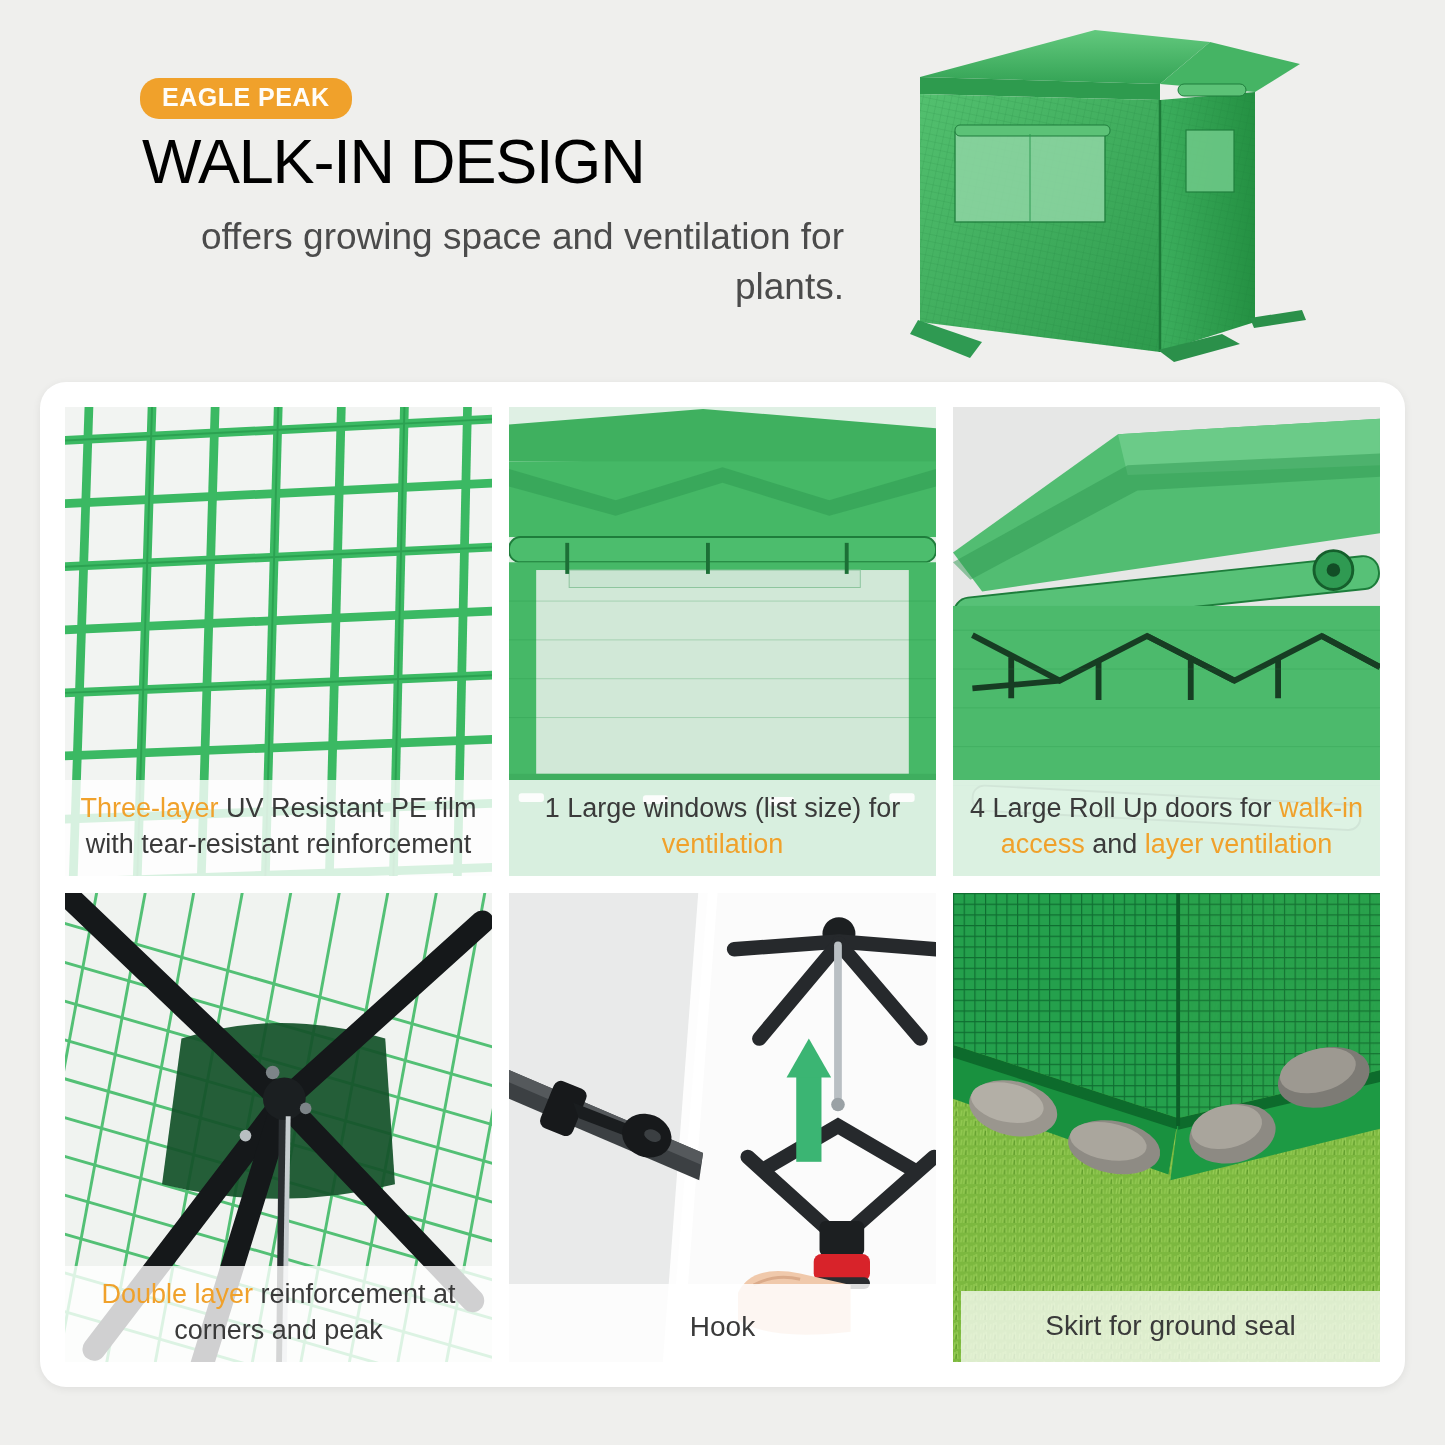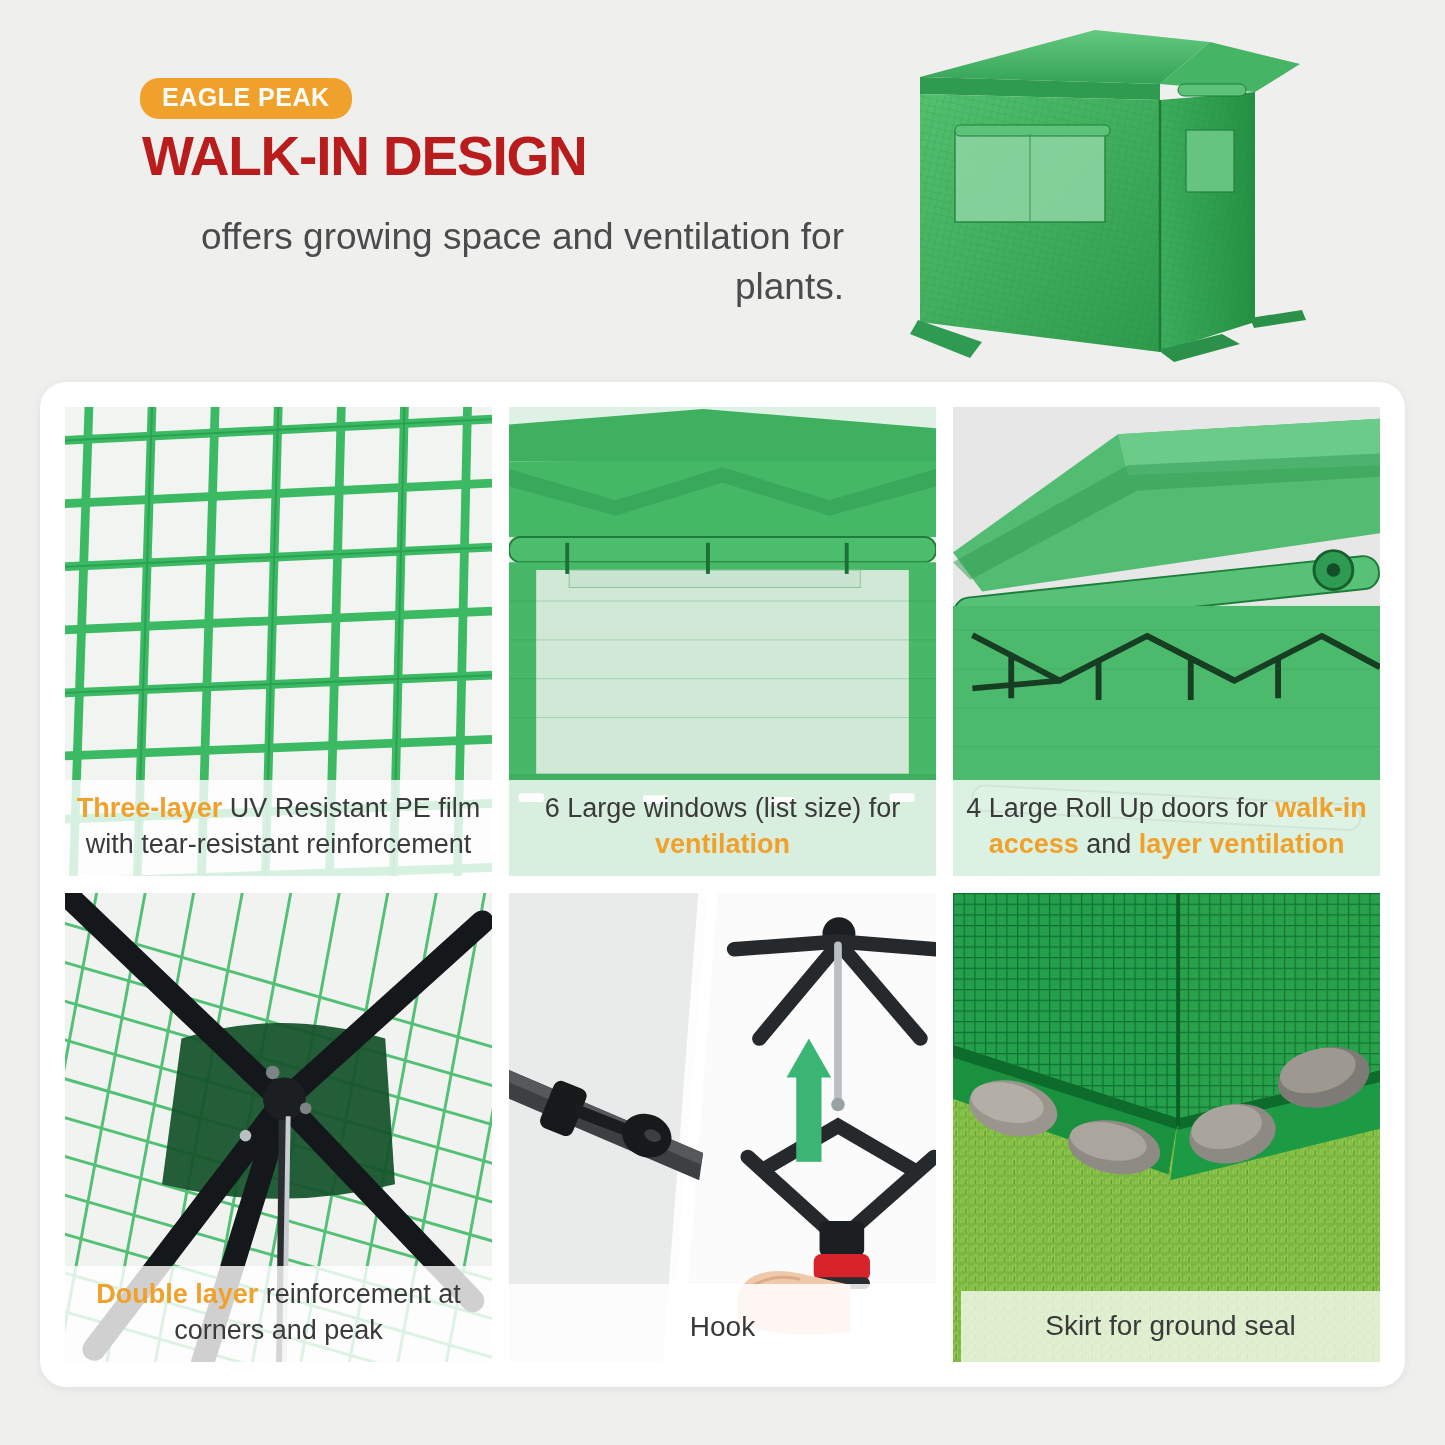--- a/index.html
+++ b/index.html
@@ -13,21 +13,21 @@
   .header{position:absolute;left:0;top:0;width:1445px;height:382px;margin-left:45px;}
   .badge{
     position:absolute;left:95px;top:78px;
     background:#F0A12B;color:#fffdf8;
     font-size:25px;letter-spacing:.5px;font-weight:600;
     padding:7px 22px 9px 22px;border-radius:19px;
     line-height:1;
   }
   .h1{
     position:absolute;left:97px;top:128px;
-    font-size:55px;font-weight:700;color:#b91c1c;
+    font-size:63px;font-weight:400;color:#000000;
     letter-spacing:-1.2px;line-height:1.05;
   }
   .sub{
     position:absolute;left:99px;top:212px;width:700px;
     font-size:37px;color:#4b4b4b;line-height:1.34;font-weight:400;text-align:right;
   }
   
   .hero{position:absolute;left:865px;top:22px;width:400px;height:360px;}
   
   .card{
@@ -48,21 +48,21 @@
   .photo{position:absolute;inset:0;}
   .cap{
     position:absolute;left:0;right:0;bottom:0;
     background:rgba(255,255,255,.80);
     text-align:center;
     font-size:27px;line-height:1.33;color:#3a3a3a;
     padding:11px 8px 13px 8px;
     box-sizing:border-box;
   }
   .cap.tall{font-size:27px;}
-  .cap b{color:#F0A12B;font-weight:700;}
+  .cap b{color:#F0A12B;font-weight:400;}
   .cap.single{font-size:28px;padding:16px 8px 18px 8px;background:rgba(255,255,255,.74);margin-left:8px;}
   .cap-split{
     position:absolute;left:0;right:0;bottom:0;height:78px;
     display:flex;background:rgba(255,255,255,.84);
   }
   .cap-split > div{
     flex:1;display:flex;align-items:center;justify-content:center;
     font-size:28px;color:#3a3a3a;margin-top:8px;
   }
   svg{display:block;}
@@ -178,21 +178,21 @@
           <rect x="10" y="398" width="26" height="9" rx="3"></rect>
             <rect x="138" y="400" width="26" height="9" rx="3"></rect>
           <rect x="268" y="402" width="26" height="9" rx="3"></rect>
             <rect x="392" y="398" width="26" height="9" rx="3"></rect>
         </g>
         <g stroke="#1d8c40" stroke-width="1" opacity=".25">
           <path d="M0 200H440M0 240H440M0 280H440M0 320H440"></path>
         </g>
       </svg>
       <div class="cap tall">
-        <span>6 Large windows (list size) for </span><b>ventilation</b>
+        <span>1 Large windows (list size) for </span><b>ventilation</b>
       </div>
     </div>
 
     <div class="panel">
       <svg class="photo" viewBox="0 0 440 490" preserveAspectRatio="none">
         <rect width="440" height="490" fill="#e6e7e6"></rect>
         <polygon points="170,28 440,12 440,130 30,190 0,150" fill="#52bd72"></polygon>
         <polygon points="170,28 440,12 440,60 180,70" fill="#6bcb88"></polygon>
         <path d="M0 160 L180 60 L440 48 L440 72 L190 86 L18 178 Z" fill="#2f9a52" opacity=".5"></path>
         <rect x="0" y="175" width="440" height="34" rx="16" fill="#57c177" stroke="#1d7d3b" stroke-width="2" transform="rotate(-6 220 192)"></rect>

